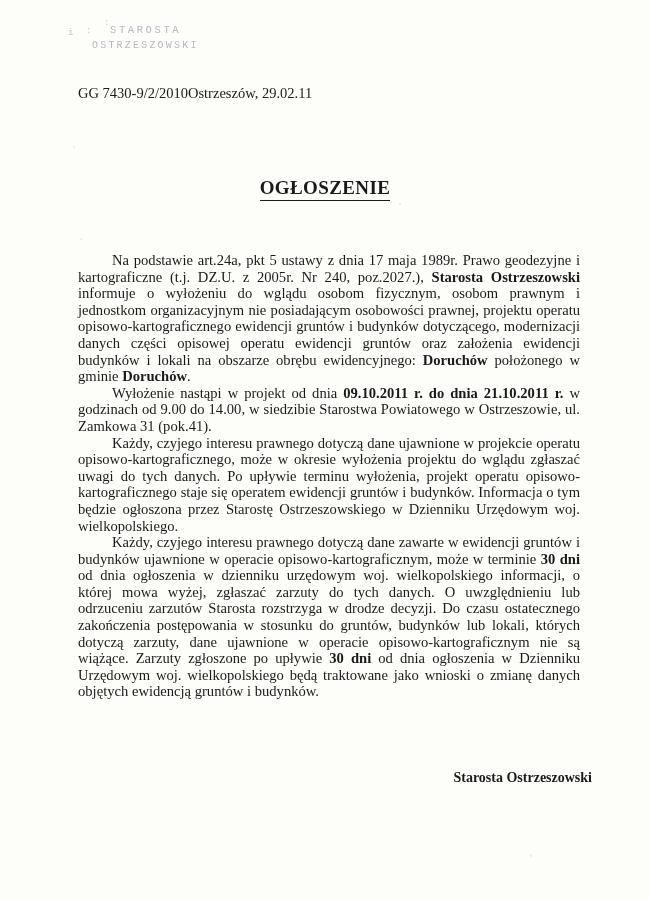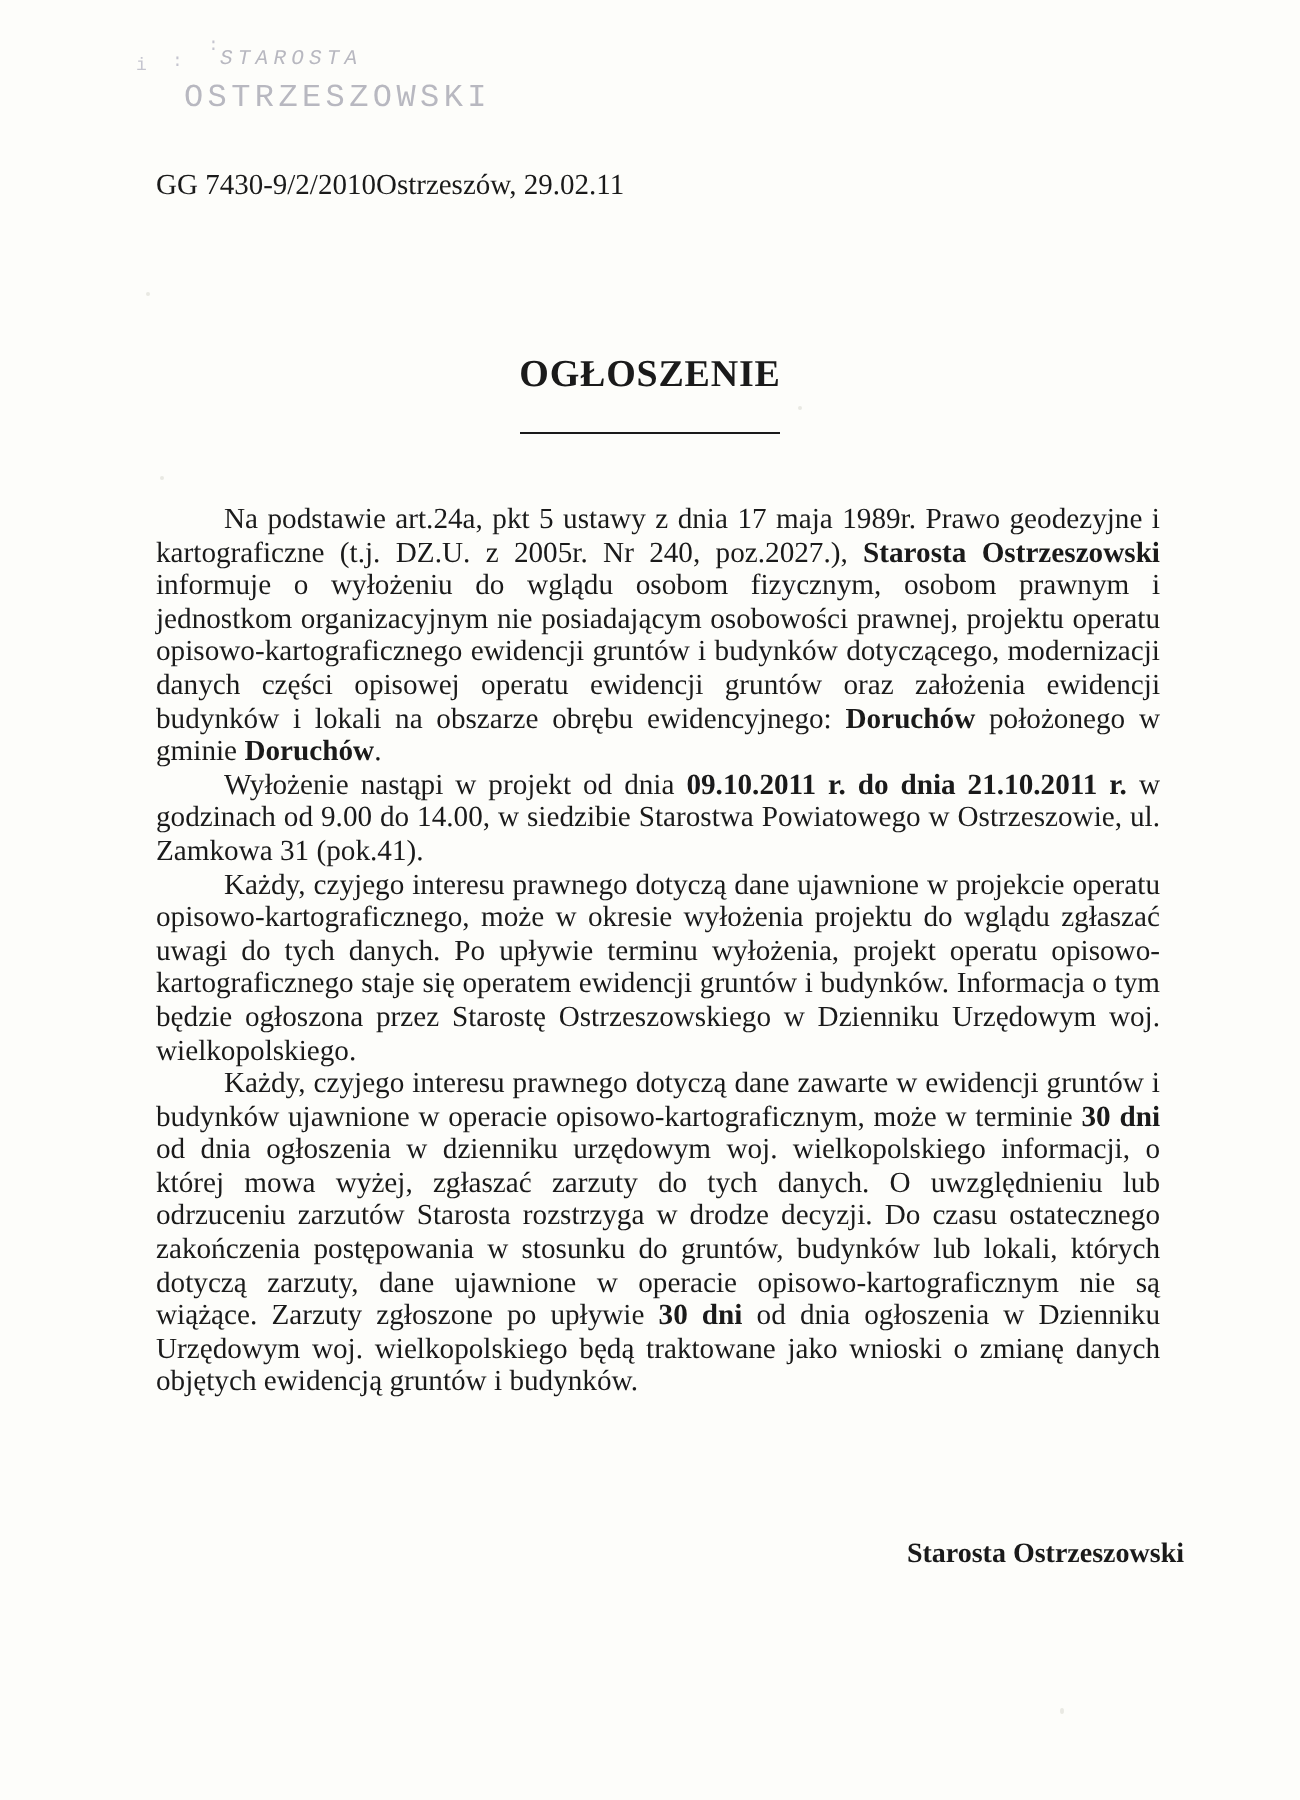--- a/index.html
+++ b/index.html
@@ -35,27 +35,26 @@
     color: #a9a9b4;
     opacity: 0.82;
   }
   .stamp-line1 {
     position: absolute;
     left: 42px;
     top: 6px;
     font-size: 10.5px;
     letter-spacing: 2.6px;
     white-space: nowrap;
-    font-style: italic;
   }
   .stamp-line2 {
     position: absolute;
     left: 24px;
     top: 22px;
-    font-size: 16px;
+    font-size: 10px;
     letter-spacing: 2.2px;
     white-space: nowrap;
   }
   .stamp-mark {
     position: absolute;
     color: #b9b9c6;
     font-size: 9px;
     font-family: "Liberation Mono", "DejaVu Sans Mono", monospace;
   }
   .stamp-mark.m1 { left: 0px;  top: 10px; }
@@ -82,21 +81,21 @@
     left: 0;
     top: 177px;
     width: 650px;
     text-align: center;
     font-size: 19px;
     font-weight: bold;
     letter-spacing: 0.4px;
   }
   .doc-title span {
     border-bottom: 1.6px solid #1a1a1a;
-    padding-bottom: 18px;
+    padding-bottom: 2px;
     text-align: right;
   }
 
   
   .body-block {
     position: absolute;
     left: 78px;
     top: 252px;
     width: 502px;
     font-size: 14.6px;

